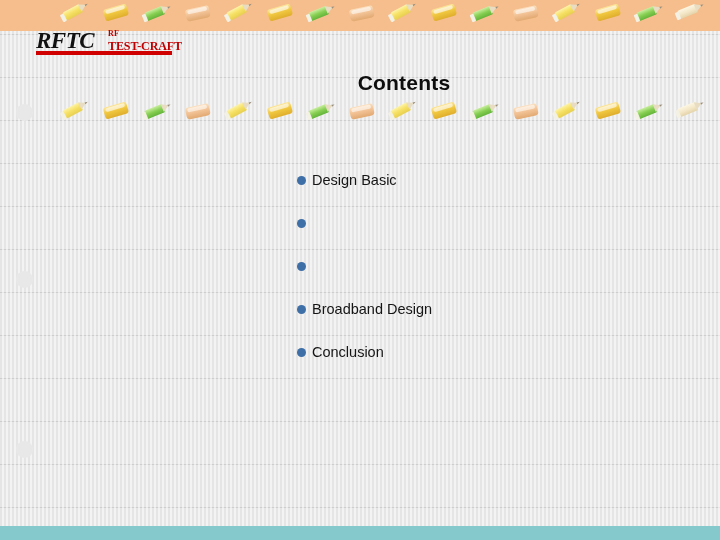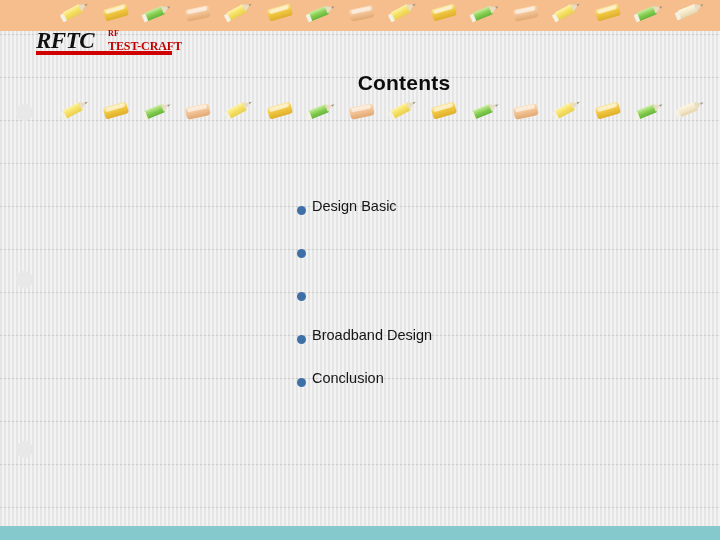--- a/index.html
+++ b/index.html
@@ -212,21 +212,21 @@
   .bullets {
     position: absolute;
     left: 297px;
     top: 172px;
     width: 400px;
   }
   .bullet-row {
     position: relative;
     height: 43px;
     display: flex;
-    align-items: flex-end;
+    align-items: flex-start;
   }
   .bullet-dot {
     flex: 0 0 auto;
     width: 9px;
     height: 9px;
     border-radius: 50%;
     background: #3e6fa6;
     margin-top: 4px;
   }
   .bullet-label {

